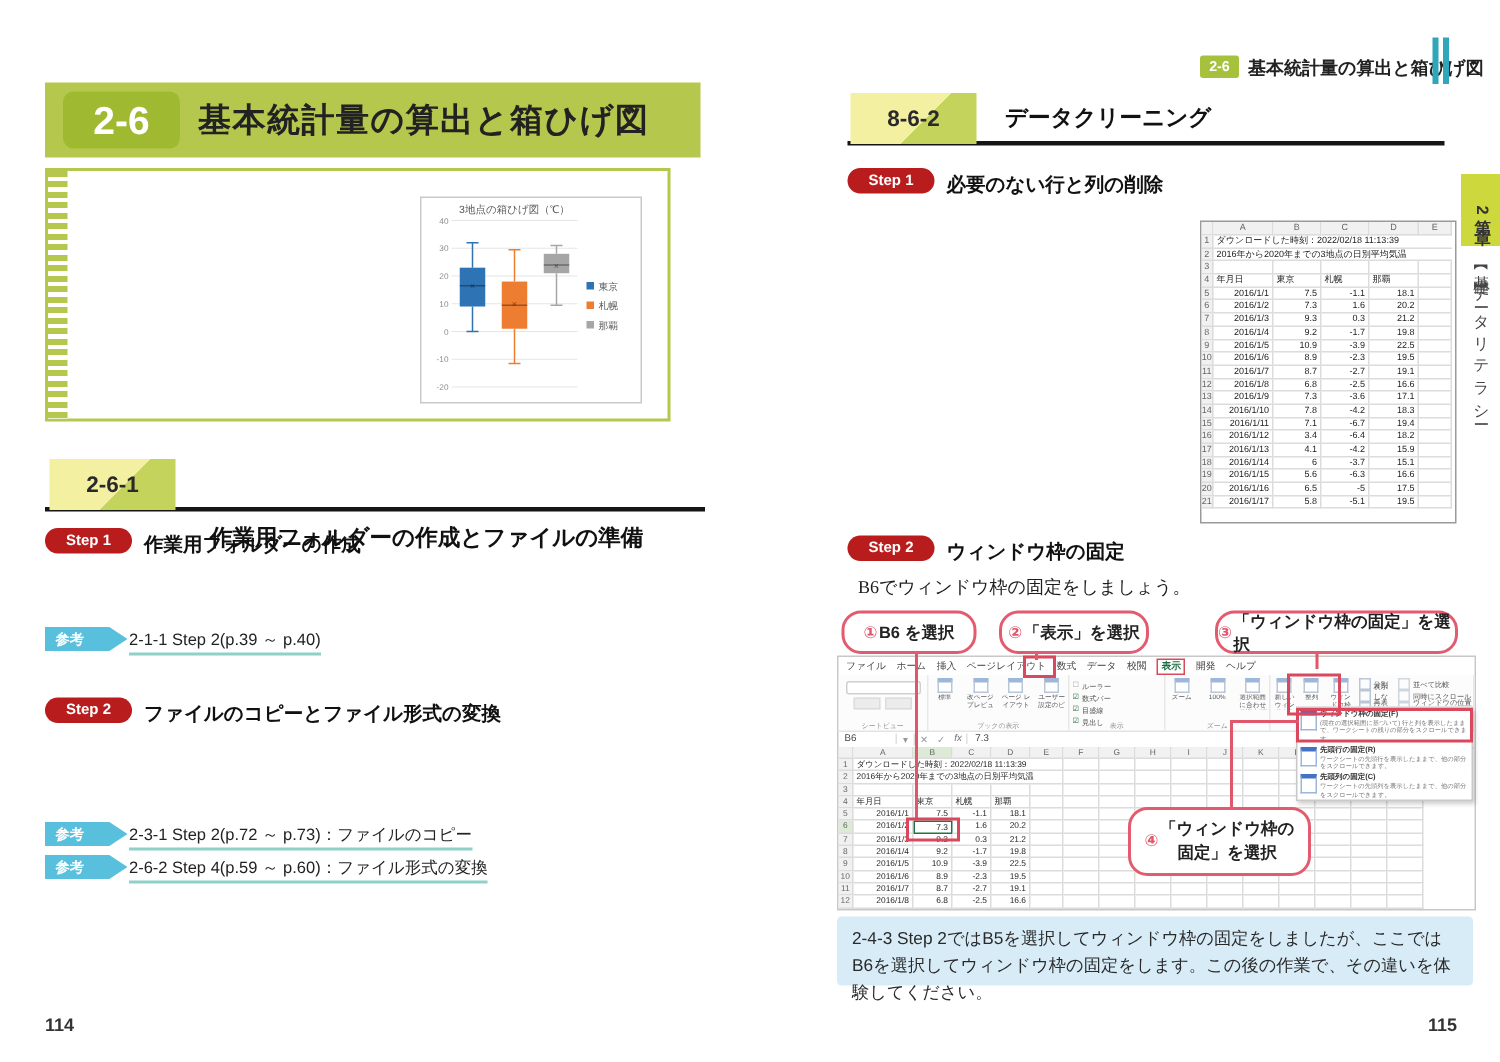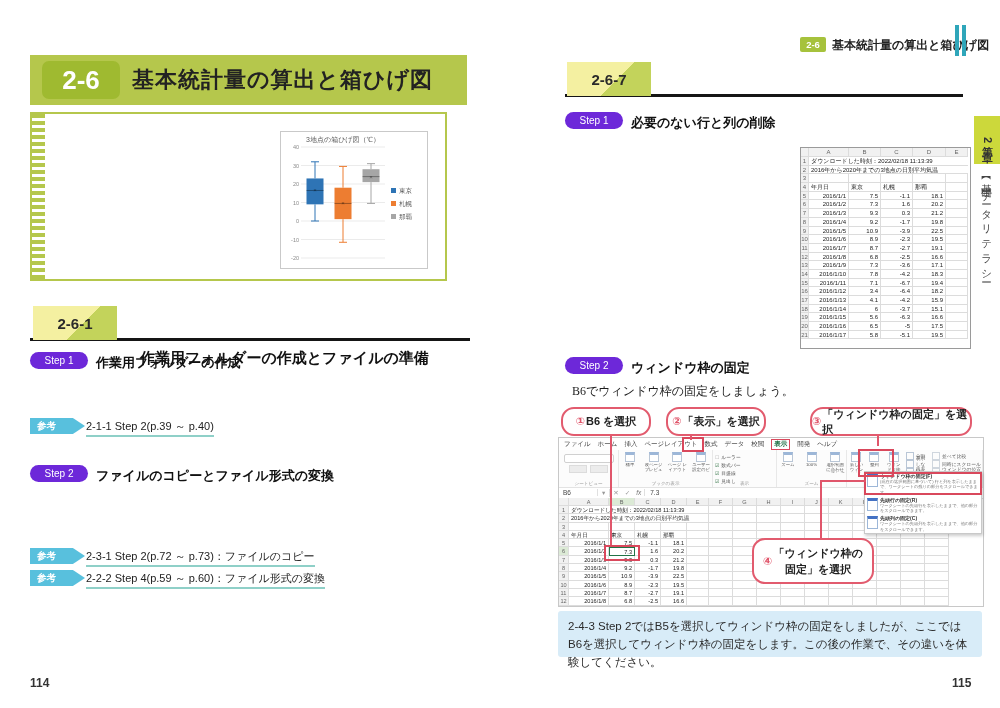--- a/index.html
+++ b/index.html
@@ -16,21 +16,21 @@
   .intro{border:2px solid #b5c74c;background:#fff;}
   .stripe{position:absolute;left:0;top:0;bottom:0;width:13px;
           background:repeating-linear-gradient(180deg,#b5c74c 0 4px,#ffffff 4px 7px);}
   
   .sec{border-bottom:3px solid #151515;}
   .sec-badge{background:linear-gradient(135deg,#f4f0a1 57%,#c3d35b 57%);
              display:flex;align-items:center;justify-content:center;font-weight:bold;
              font-size:15px;color:#2a2a2a;}
   .sec-title{font-weight:bold;font-size:15px;color:#111;display:flex;align-items:center;}
   
-  .pill{background:#6d28d9;color:#fff;font-size:10px;font-weight:normal;border-radius:9px;
+  .pill{background:#b91c1c;color:#fff;font-size:10px;font-weight:bold;border-radius:9px;
         display:flex;align-items:center;justify-content:center;}
   .step-title{font-weight:bold;font-size:13px;color:#111;}
   
   .refbadge{background:#58c0dd;color:#fff;font-size:9.5px;font-weight:bold;
             display:flex;align-items:center;padding-left:7px;
             clip-path:polygon(0 0,78% 0,100% 50%,78% 100%,0 100%);}
   .reflink{font-size:11px;color:#222;border-bottom:2px solid #8fd0c8;padding-bottom:1px;}
   
   .hdr-badge{background:#a6c23c;color:#fff;font-weight:bold;font-size:9.5px;border-radius:2px;
              display:flex;align-items:center;justify-content:center;}
@@ -144,31 +144,32 @@
 
   <div class="abs refbadge" style="left:30px;top:418px;width:48px;height:16px;">参考</div>
   <a class="abs reflink" style="left:86px;top:419px;">2-1-1 Step 2(p.39 ～ p.40)</a>
 
   <div class="abs pill" style="left:30px;top:465px;width:58px;height:17px;">Step 2</div>
   <div class="abs step-title" style="left:96px;top:467px;">ファイルのコピーとファイル形式の変換</div>
 
   <div class="abs refbadge" style="left:30px;top:548px;width:48px;height:16px;">参考</div>
   <a class="abs reflink" style="left:86px;top:549px;">2-3-1 Step 2(p.72 ～ p.73)：ファイルのコピー</a>
   <div class="abs refbadge" style="left:30px;top:570px;width:48px;height:16px;">参考</div>
-  <a class="abs reflink" style="left:86px;top:571px;">2-2-2 Step 4(p.59 ～ p.60)：ファイル形式の変換</a>
+  <a class="abs reflink" style="left:86px;top:571px;">2-6-2 Step 4(p.59 ～ p.60)：ファイル形式の変換</a>
 
   <div class="abs pagenum" style="left:30px;top:676px;">114</div>
 
   <div class="abs hdr-badge" style="left:800px;top:37px;width:26px;height:15px;">2-6</div>
   <div class="abs" style="left:832px;top:37px;font-size:12px;font-weight:bold;">基本統計量の算出と箱ひげ図</div>
   <div class="abs tealbar" style="left:955px;top:25px;width:4px;height:31px;"></div>
   <div class="abs tealbar" style="left:962px;top:25px;width:4px;height:31px;"></div>
 
   <div class="abs sec" style="left:565px;top:62px;width:398px;height:32px;">
-    <div class="abs sec-badge" style="left:2px;top:0;width:84px;height:34px;">2-6-7</div>
+    <div class="abs sec-badge" style="left:2px;top:0;width:84px;height:34px;">8-6-2</div>
+    <div class="abs sec-title" style="left:105px;top:0;height:32px;">データクリーニング</div>
   </div>
 
   <div class="abs pill" style="left:565px;top:112px;width:58px;height:17px;">Step 1</div>
   <div class="abs step-title" style="left:631px;top:114px;">必要のない行と列の削除</div>
 
   <div class="abs sheet" id="sheet-big" style="left:800px;top:147px;width:169px;height:200px;">
       <div class="srow" style="height: 9px;">
         <div class="scell shead" style="width: 8px; font-size: 6px; line-height: 8.7px;"></div>
         <div class="scell shead" style="width: 40px; font-size: 6px; line-height: 8.7px;">A</div>
         <div class="scell shead" style="width: 32px; font-size: 6px; line-height: 8.7px;">B</div>

